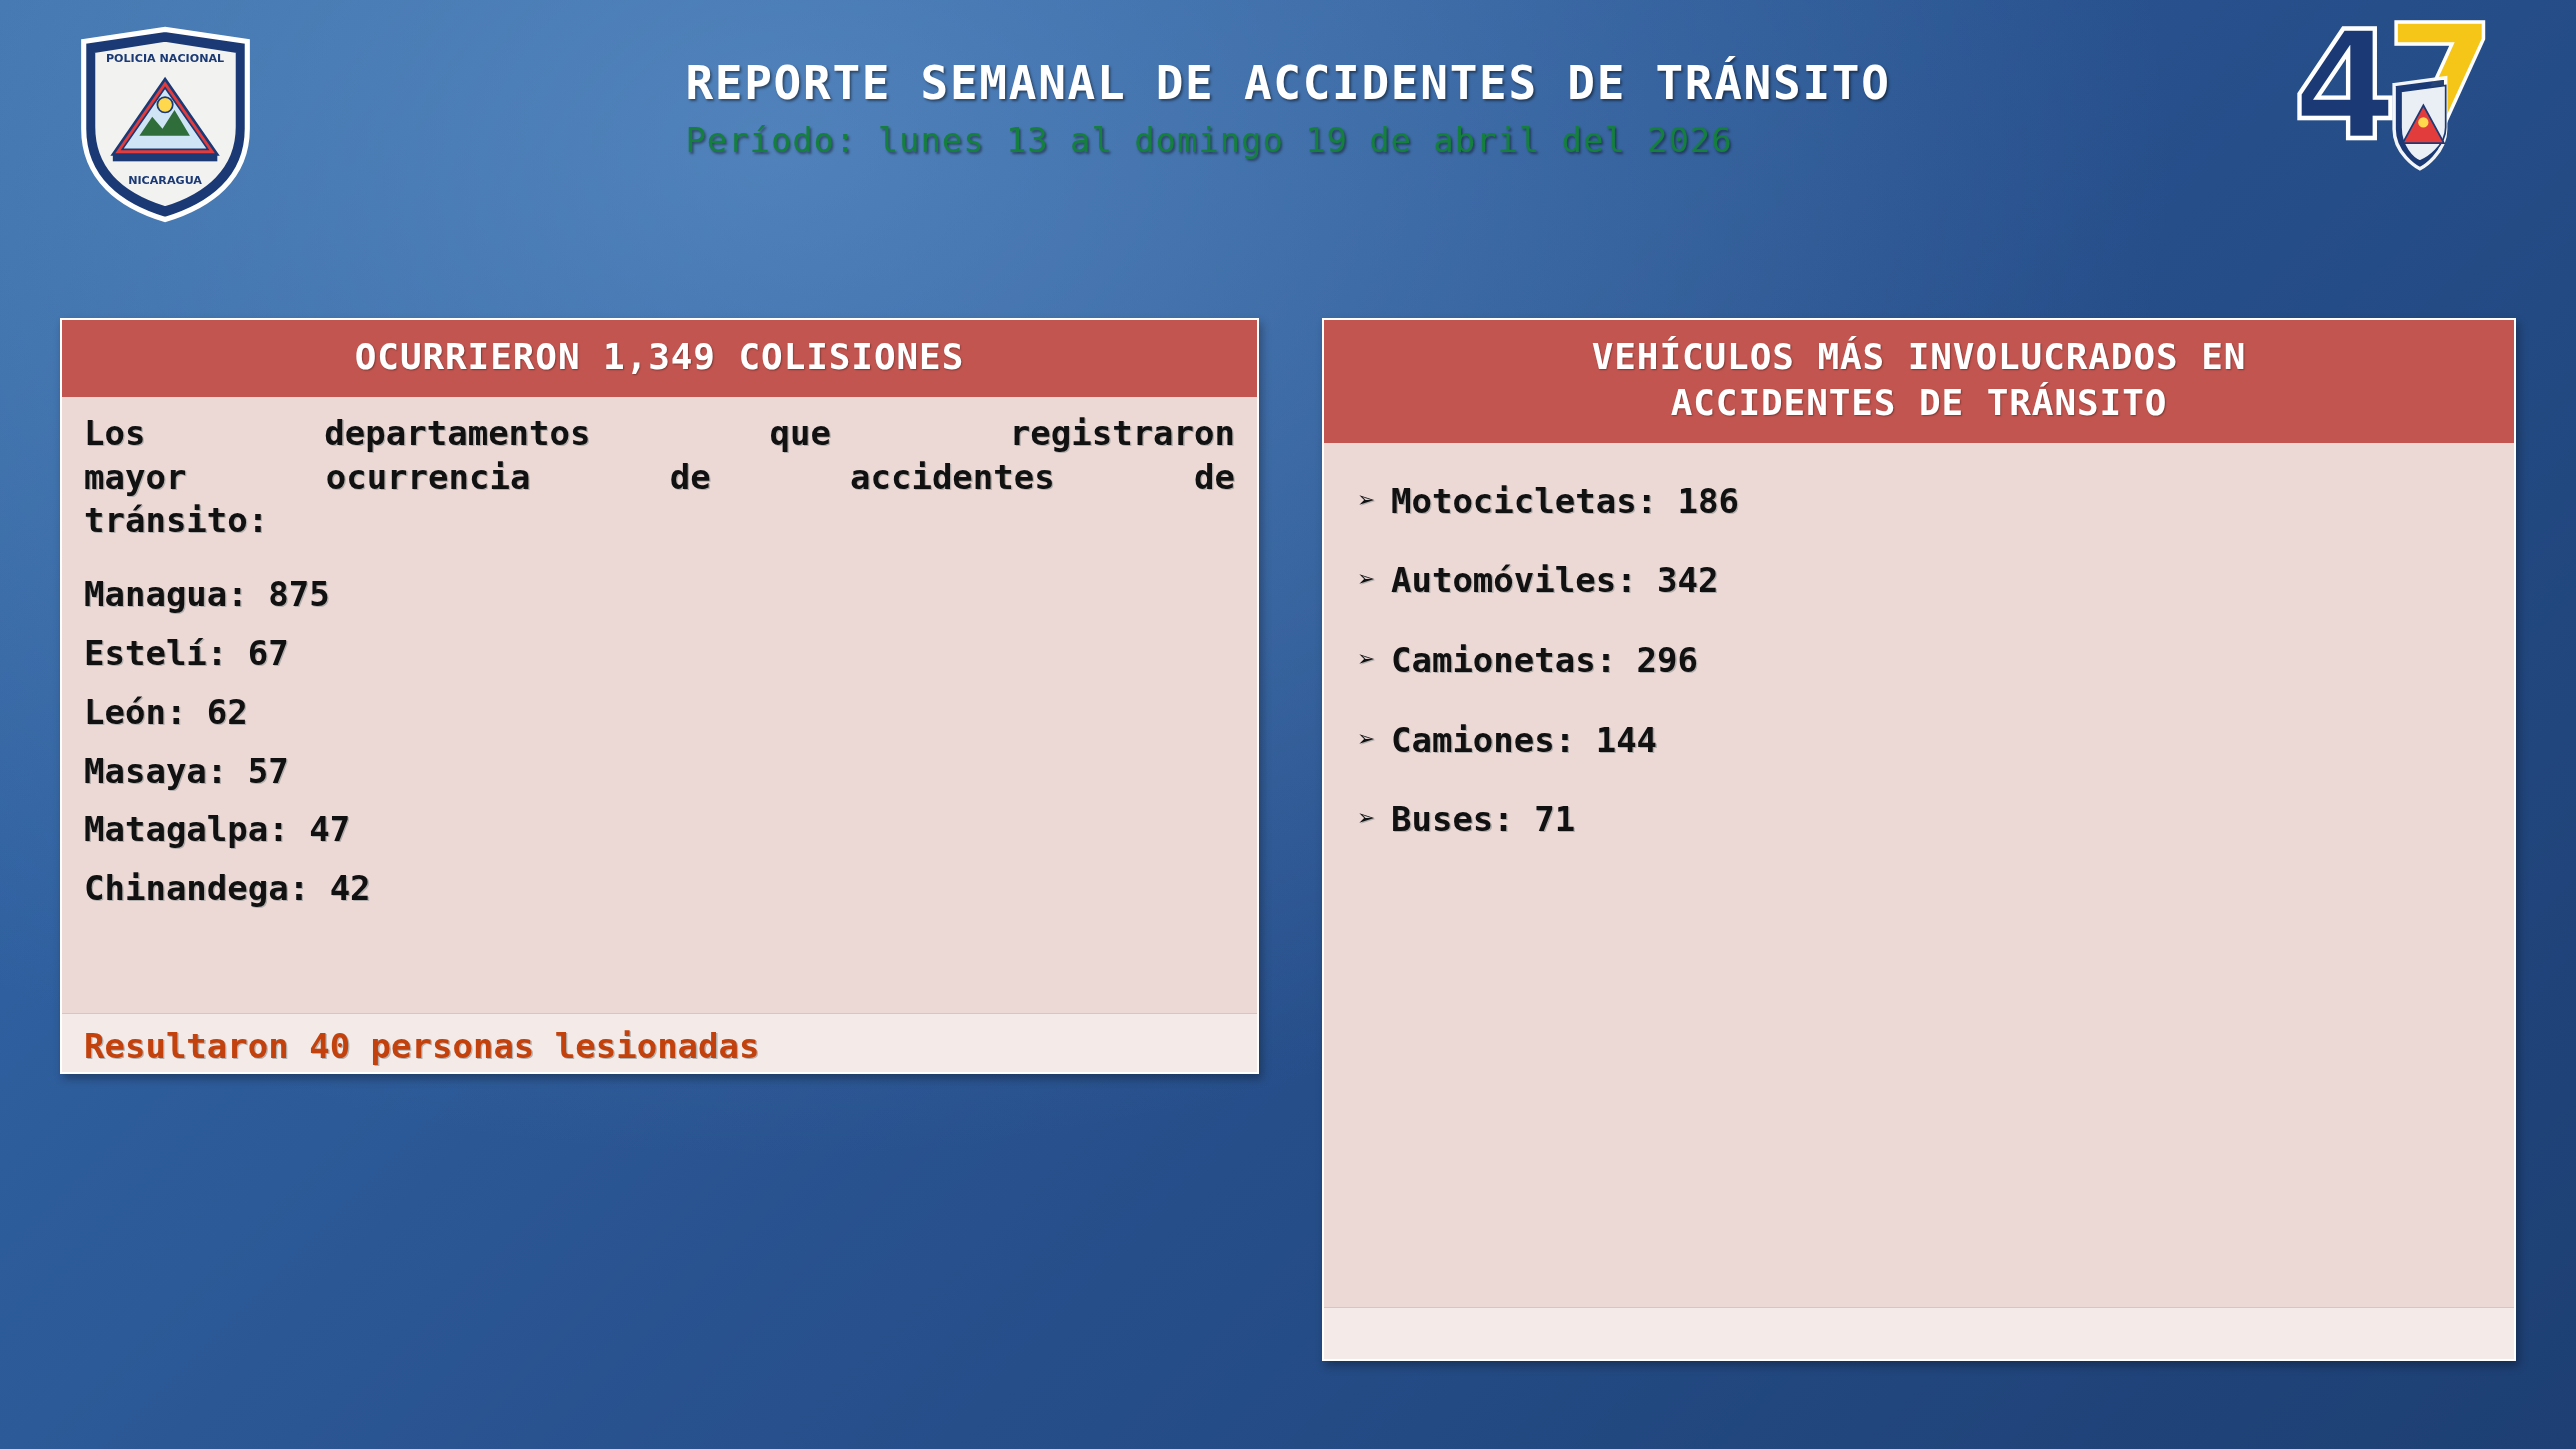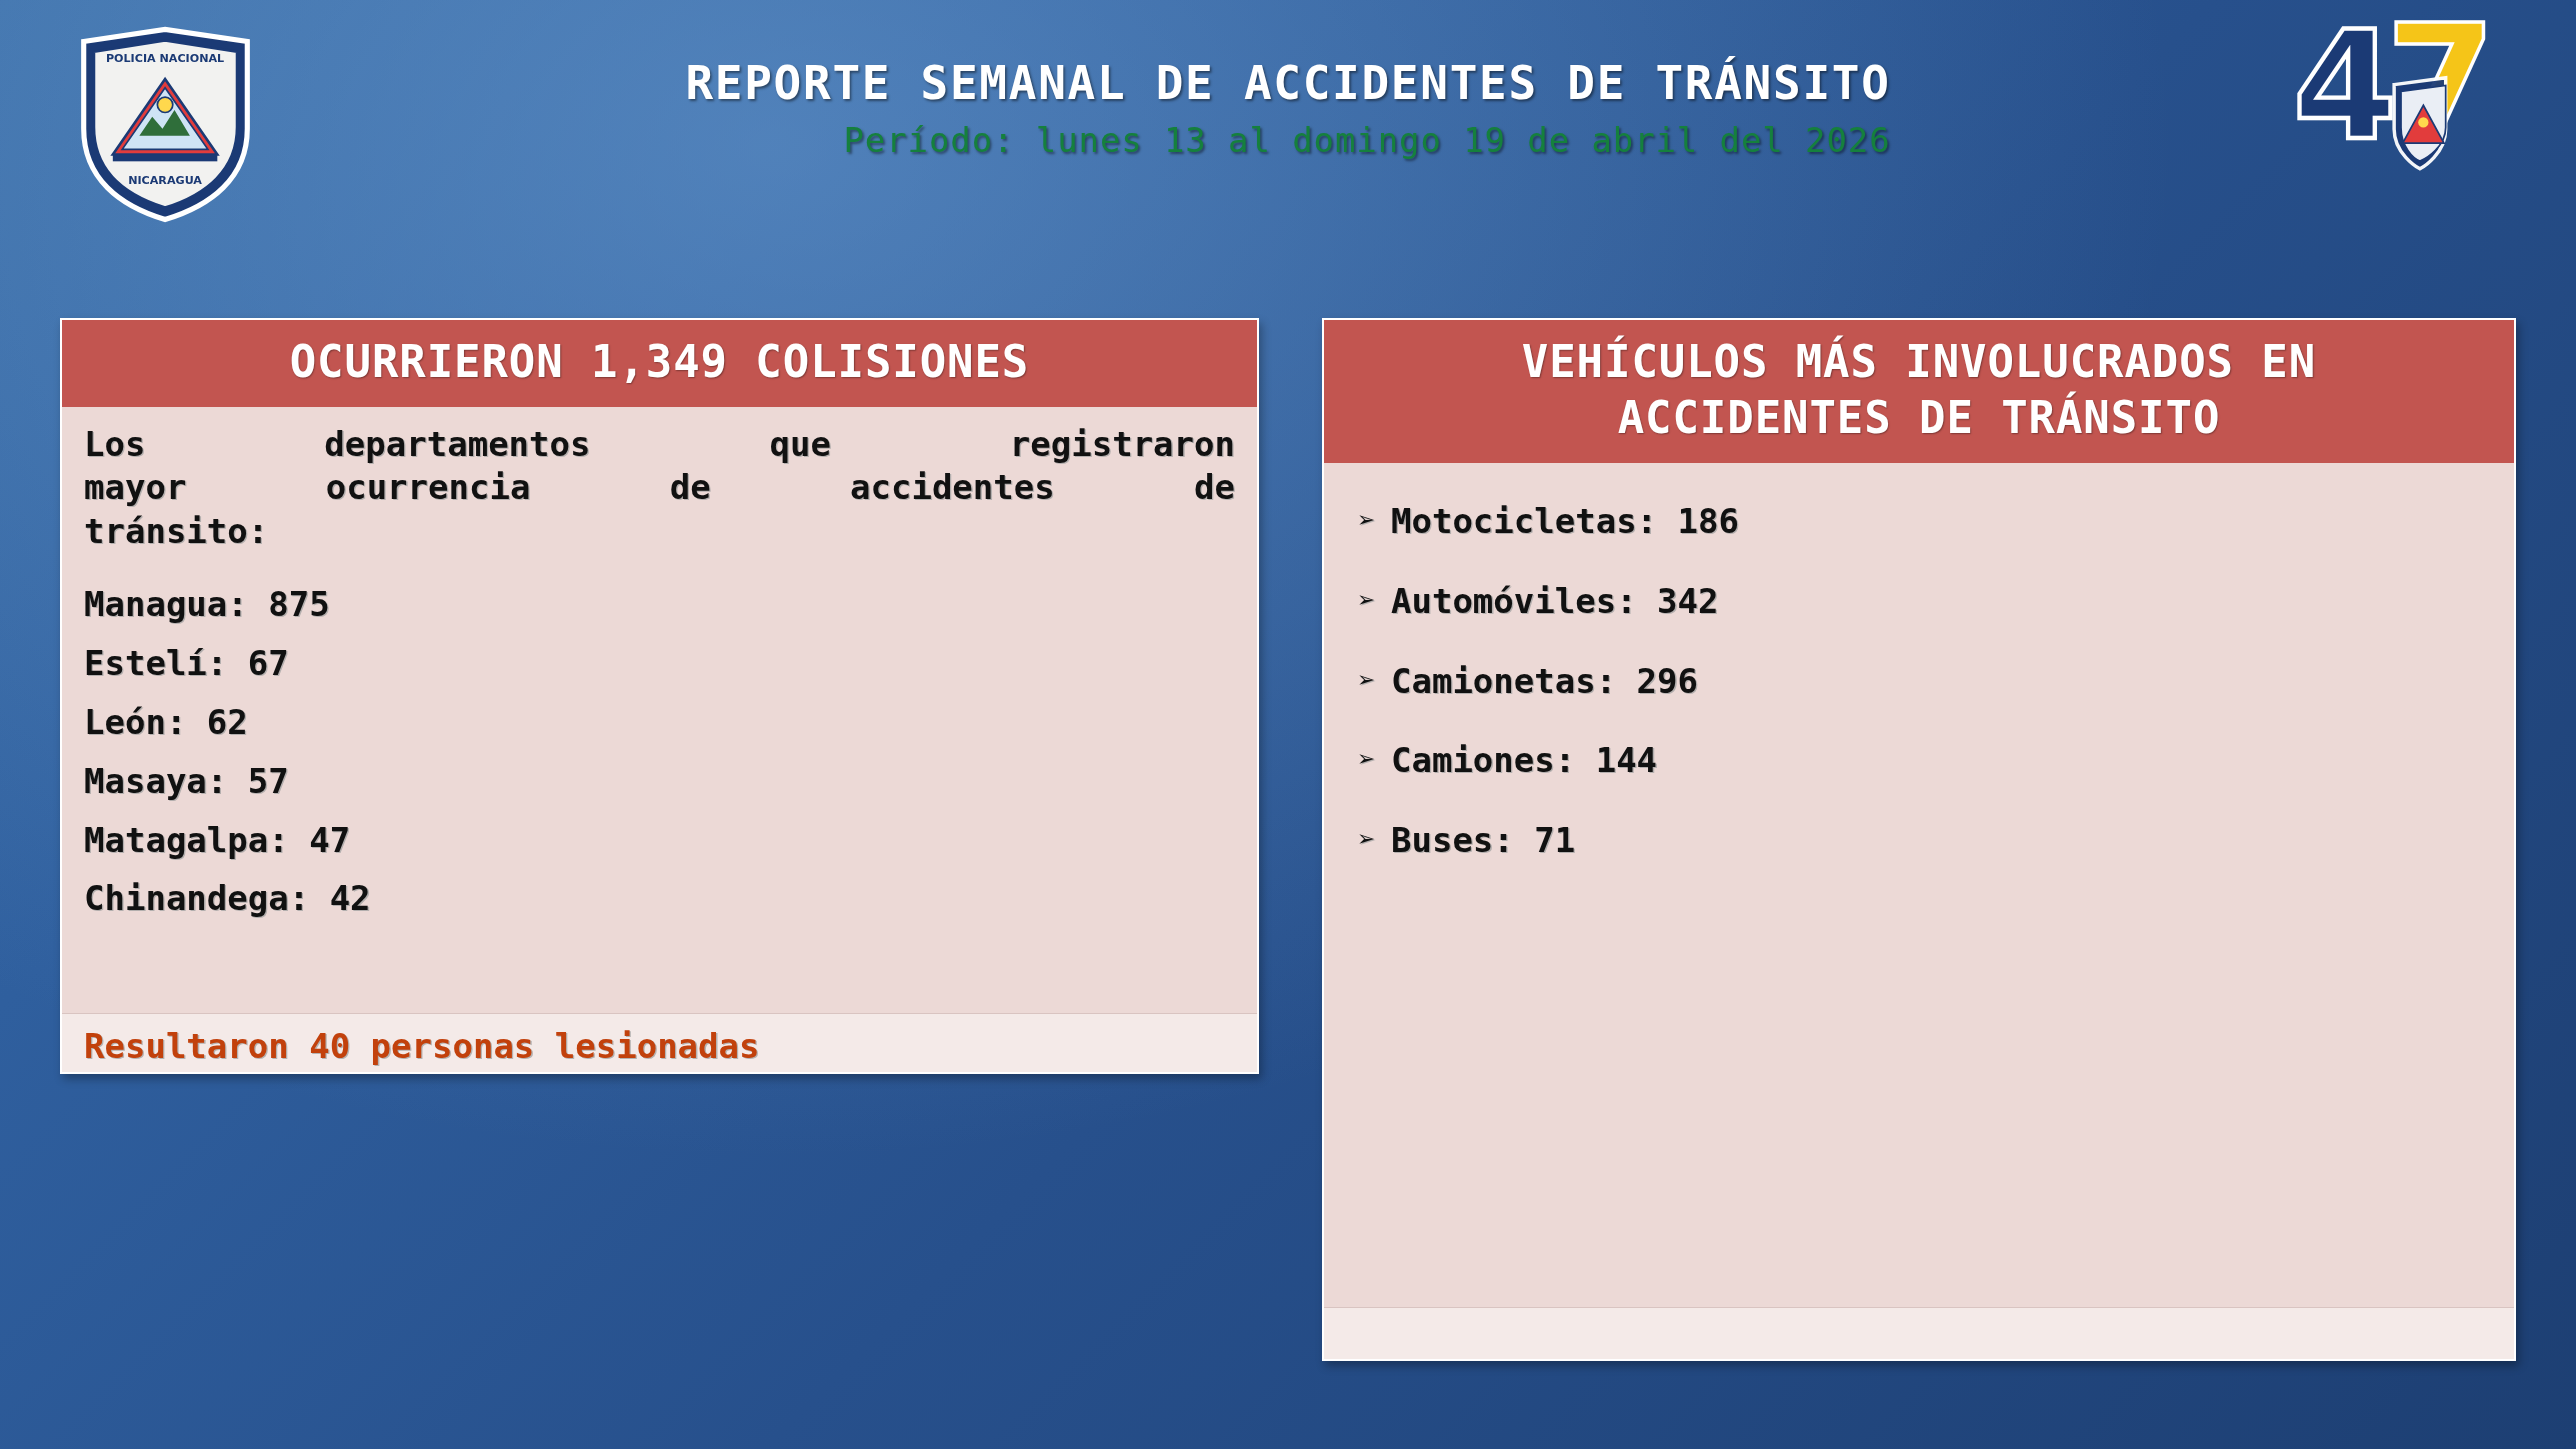--- a/index.html
+++ b/index.html
@@ -23,21 +23,21 @@
 
   
   .header {
     position: relative;
     height: 283px;
     display: flex;
     align-items: flex-start;
     justify-content: center;
     padding-top: 56px;
   }
-  .title-block { text-align: right; }
+  .title-block { text-align: left; }
   .main-title {
     color: #ffffff;
     font-size: 46px;
     font-weight: bold;
     letter-spacing: 1.7px;
     text-shadow: 1.7px 1.7px 2.6px rgba(0,0,0,0.45);
     white-space: nowrap;
   }
   .sub-title {
     color: #15803d;
@@ -85,21 +85,21 @@
     display: flex;
     flex-direction: column;
   }
   .card-left { max-width: 1228px; min-height: 756px; }
   .card-right { max-width: 1194px; min-height: 1043px; margin-left: 16px; }
 
   .card-header {
     background: #c25550;
     color: #ffffff;
     text-align: center;
-    font-size: 44px;
+    font-size: 36px;
     font-weight: bold;
     letter-spacing: 0.9px;
     padding: 13.7px 8.6px 17px;
     text-shadow: 0.9px 0.9px 1.7px rgba(0,0,0,0.35);
     line-height: 1.28;
   }
   .card-body {
     padding: 15.5px 22px 0 22px;
     flex: 1 1 auto;
   }

